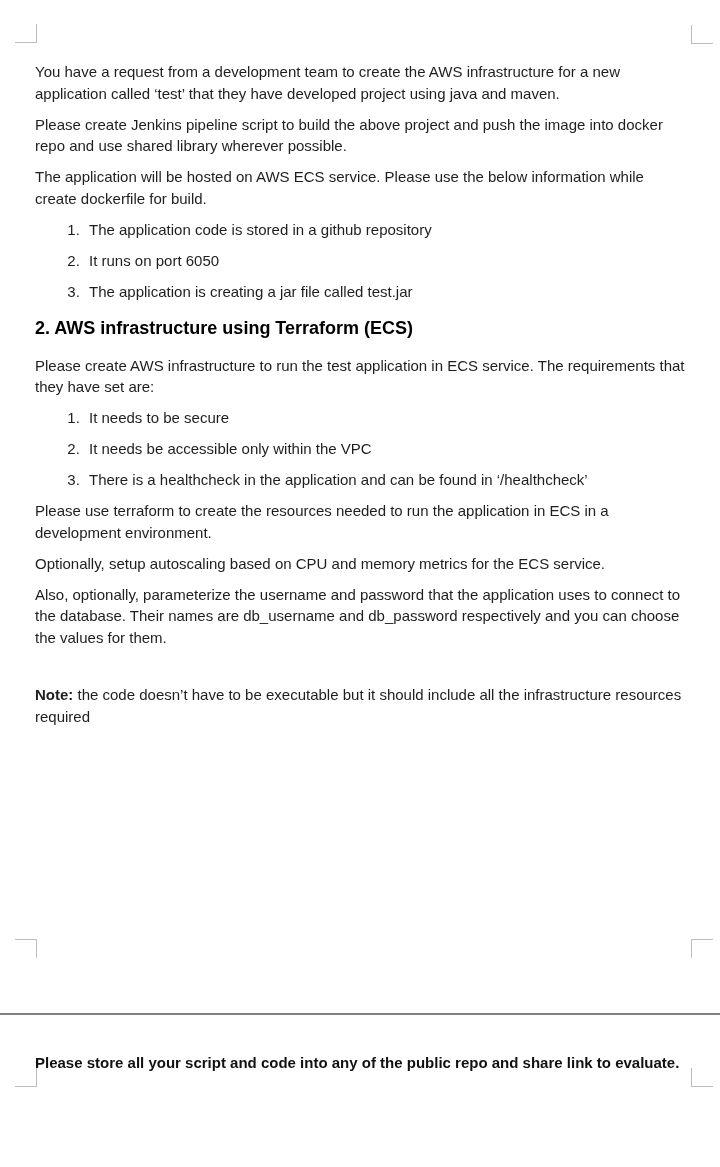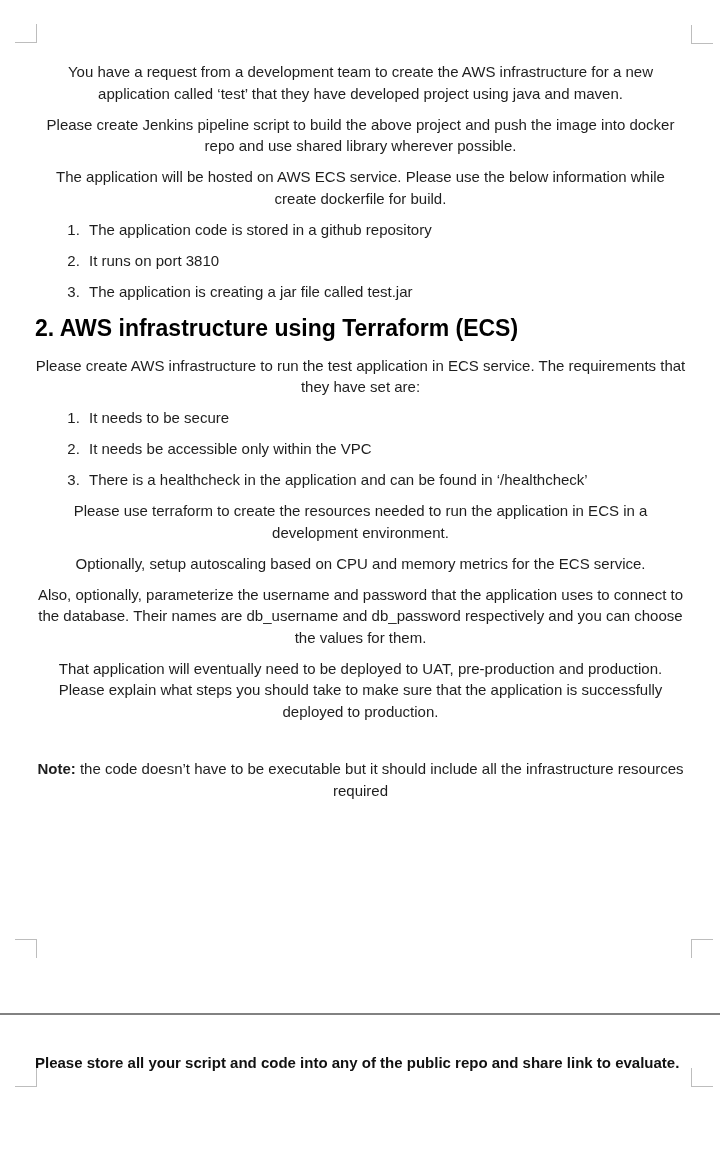--- a/index.html
+++ b/index.html
@@ -12,24 +12,24 @@
     color: #1e1e1e;
   }
   .content {
     position: absolute;
     left: 35px; top: 0;
     width: 651px;
     padding-top: 61px;
     font-size: 15px;
     line-height: 21.5px;
   }
-  p { margin: 0 0 9.5px 0; text-align: center; }
+  p { margin: 0 0 9.5px 0; }
   h1, h2 { color: #000000; font-weight: 700; }
   h1 { font-size: 26px; line-height: 33px; margin: 10px 0 9.5px 0; }
-  h2 { font-size: 23px; line-height: 33px; margin: 10px 0 9.5px 0; }
+  h2 { font-size: 18px; line-height: 33px; margin: 10px 0 9.5px 0; }
   ol { margin: 0 0 9.5px 0; padding-left: 49px; list-style-type: decimal; }
   li { margin-bottom: 9.5px; padding-left: 5px; }
   .note { margin-top: 36px; }
   .note .note-label { font-weight: 700; }
   .corner { position: absolute; width: 21px; height: 18px; border: 0 solid #bdbdbd; }
   .c-br { border-right-width: 1.5px; border-bottom-width: 1.5px; } 
   .c-bl { border-left-width: 1.5px;  border-bottom-width: 1.5px; } 
   .c-tr { border-top-width: 1.5px;   border-right-width: 1.5px; }  
   .c-tl { border-top-width: 1.5px;   border-left-width: 1.5px; }   
   .divider { position: absolute; left: 0; top: 1013px; width: 720px; height: 2px; background: #828282; }
@@ -48,35 +48,34 @@
 <div class="corner c-br" style="left:15px; top:24px;"></div>
 <div class="corner c-bl" style="left:691px; top:25px;"></div>
 
 <div class="content">
   <p>You have a request from a development team to create the AWS infrastructure for a new application called ‘test’ that they have developed project using java and maven.</p>
 
   <p>Please create Jenkins pipeline script to build the above project and push the image into docker repo and use shared library wherever possible.</p>
   <p>The application will be hosted on AWS ECS service. Please use the below information while create dockerfile for build.</p>
   <ol>
     <li>The application code is stored in a github repository</li>
-    <li>It runs on port 3810</li>
+    <li>It runs on port 6050</li>
     <li>The application is creating a jar file called test.jar</li>
   </ol>
 
   <h2>2. AWS infrastructure using Terraform (ECS)</h2>
   <p>Please create AWS infrastructure to run the test application in ECS service. The requirements that they have set are:</p>
   <ol>
     <li>It needs to be secure</li>
     <li>It needs be accessible only within the VPC</li>
     <li>There is a healthcheck in the application and can be found in ‘/healthcheck’</li>
   </ol>
   <p>Please use terraform to create the resources needed to run the application in ECS in a development environment.</p>
   <p>Optionally, setup autoscaling based on CPU and memory metrics for the ECS service.</p>
   <p>Also, optionally, parameterize the username and password that the application uses to connect to the database. Their names are db_username and db_password respectively and you can choose the values for them.</p>
-  <p>That application will eventually need to be deployed to UAT, pre-production and production. Please explain what steps you should take to make sure that the application is successfully deployed to production.</p>
 
   <p class="note"><span class="note-label">Note:</span><span> the code doesn’t have to be executable but it should include all the infrastructure resources required</span></p>
 </div>
 
 <div class="corner c-tr" style="left:15px; top:939px;"></div>
 <div class="corner c-tl" style="left:691px; top:939px;"></div>
 
 <div class="divider"></div>
 
 <div class="corner c-br" style="left:15px; top:1068px;"></div>

